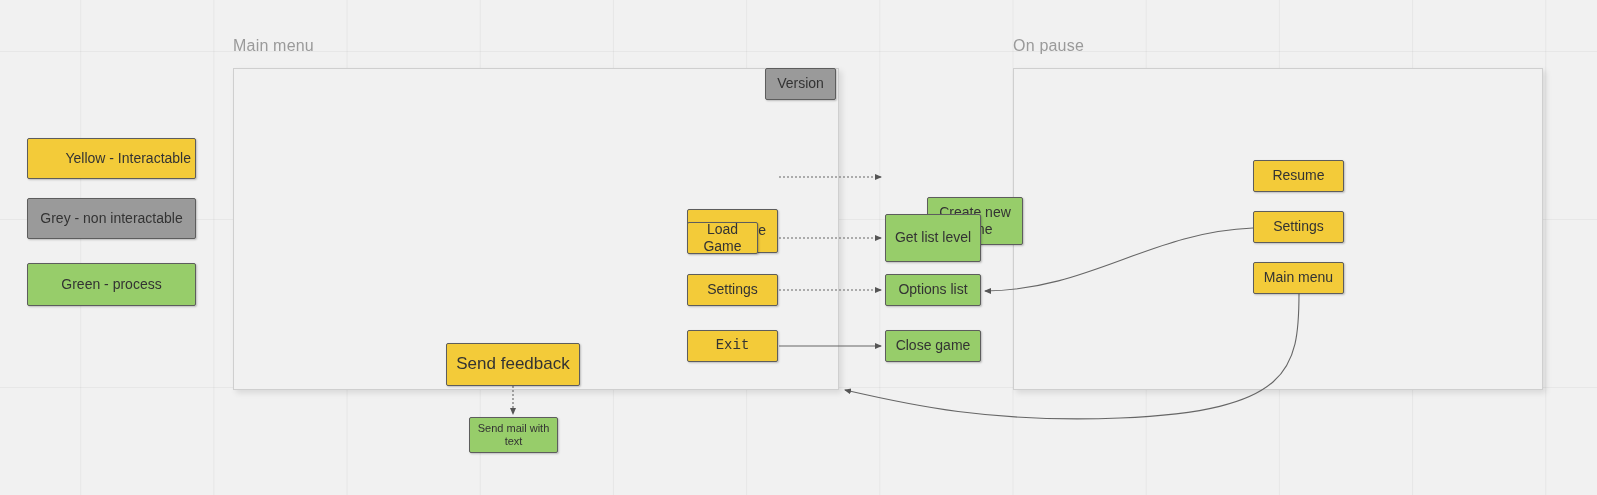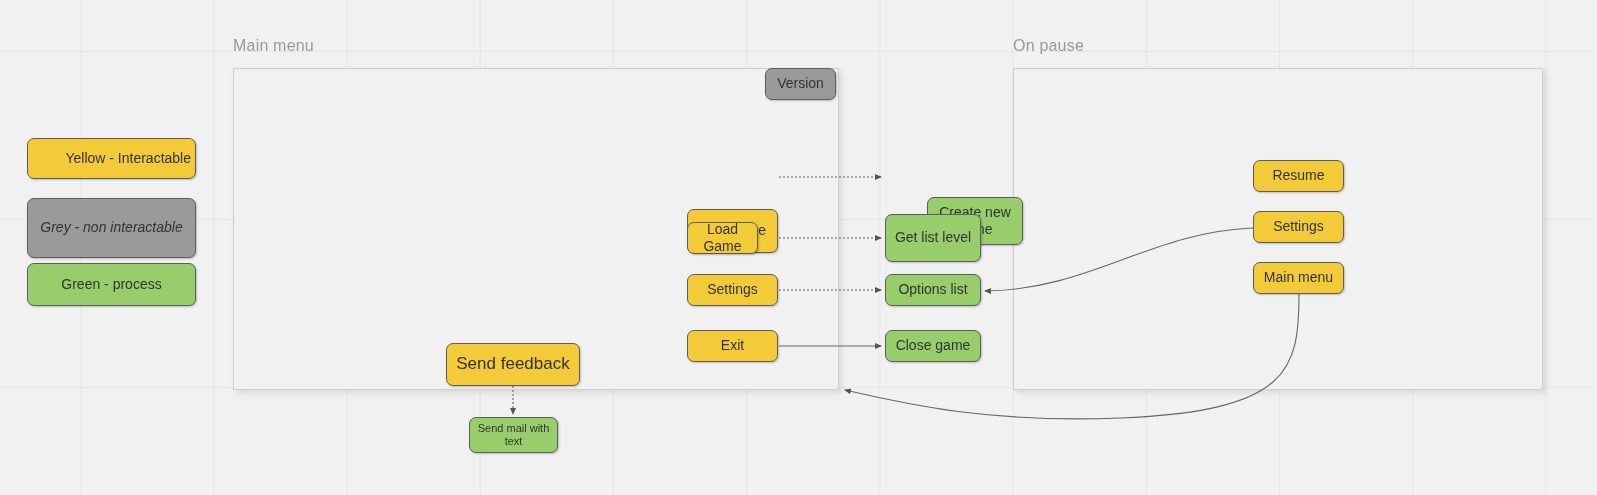--- a/index.html
+++ b/index.html
@@ -41,21 +41,21 @@
     font-size: 16px;
     white-space: nowrap;
     letter-spacing: 0.2px;
   }
 
   
   .node {
     position: absolute;
     box-sizing: border-box;
     border: 1px solid #5d5d5d;
-    border-radius: 7px;
+    border-radius: 2px;
     display: flex;
     align-items: center;
     justify-content: center;
     text-align: center;
     color: #333333;
     font-size: 14px;
     line-height: 1.22;
     padding: 2px 4px;
     box-shadow: 1px 1px 2px rgba(0,0,0,0.22);
   }
@@ -105,41 +105,41 @@
     <line x1="513" y1="386" x2="513" y2="414" stroke="#666" stroke-width="1.1" stroke-dasharray="2,2" marker-end="url(#ah)"></line>
 
     <path d="M1253,228 C1150,232 1090,290 985,291" fill="none" stroke="#666" stroke-width="1.1" marker-end="url(#ah)"></path>
 
     <path d="M1299,293 C1299,370 1290,411 1120,418 C990,423 910,405 845,390" fill="none" stroke="#666" stroke-width="1.1" marker-end="url(#ah)"></path>
   </svg>
 
   <div class="node yellow" style="left:27px; top:138px; width:169px; height:41px;justify-content:flex-end;">
     <span>Yellow - Interactable</span>
   </div>
-  <div class="node grey" style="left:27px; top:198px; width:169px; height:60px;font-style:italic;">
+  <div class="node grey" style="left:27px; top:198px; width:169px; height:41px;">
     <span>Grey - non interactable</span>
   </div>
   <div class="node green" style="left:27px; top:263px; width:169px; height:43px;">
     <span>Green - process</span>
   </div>
 
   <div class="node grey" style="left:765px; top:68px; width:71px; height:32px;">
     <span>Version</span>
   </div>
 
   <div class="node yellow" style="left:687px; top:161px; width:91px; height:44px;margin-top:48px;">
     <span>New game</span>
   </div>
   <div class="node yellow" style="left:687px; top:222px; width:71px; height:32px;">
     <span>Load Game</span>
   </div>
   <div class="node yellow" style="left:687px; top:274px; width:91px; height:32px;">
     <span>Settings</span>
   </div>
-  <div class="node yellow" style="left:687px; top:330px; width:91px; height:32px;">
+  <div class="node yellow" style="left:687px; top:330px; width:91px; height:32px;font-family:Liberation Mono, monospace;">
     <span>Exit</span>
   </div>
 
   <div class="node yellow big" style="left:446px; top:343px; width:134px; height:43px;">
     <span>Send feedback</span>
   </div>
 
   <div class="node green" style="left:927px; top:153px; width:96px; height:48px;margin-top:44px;">
     <span>Create new game</span>
   </div>

